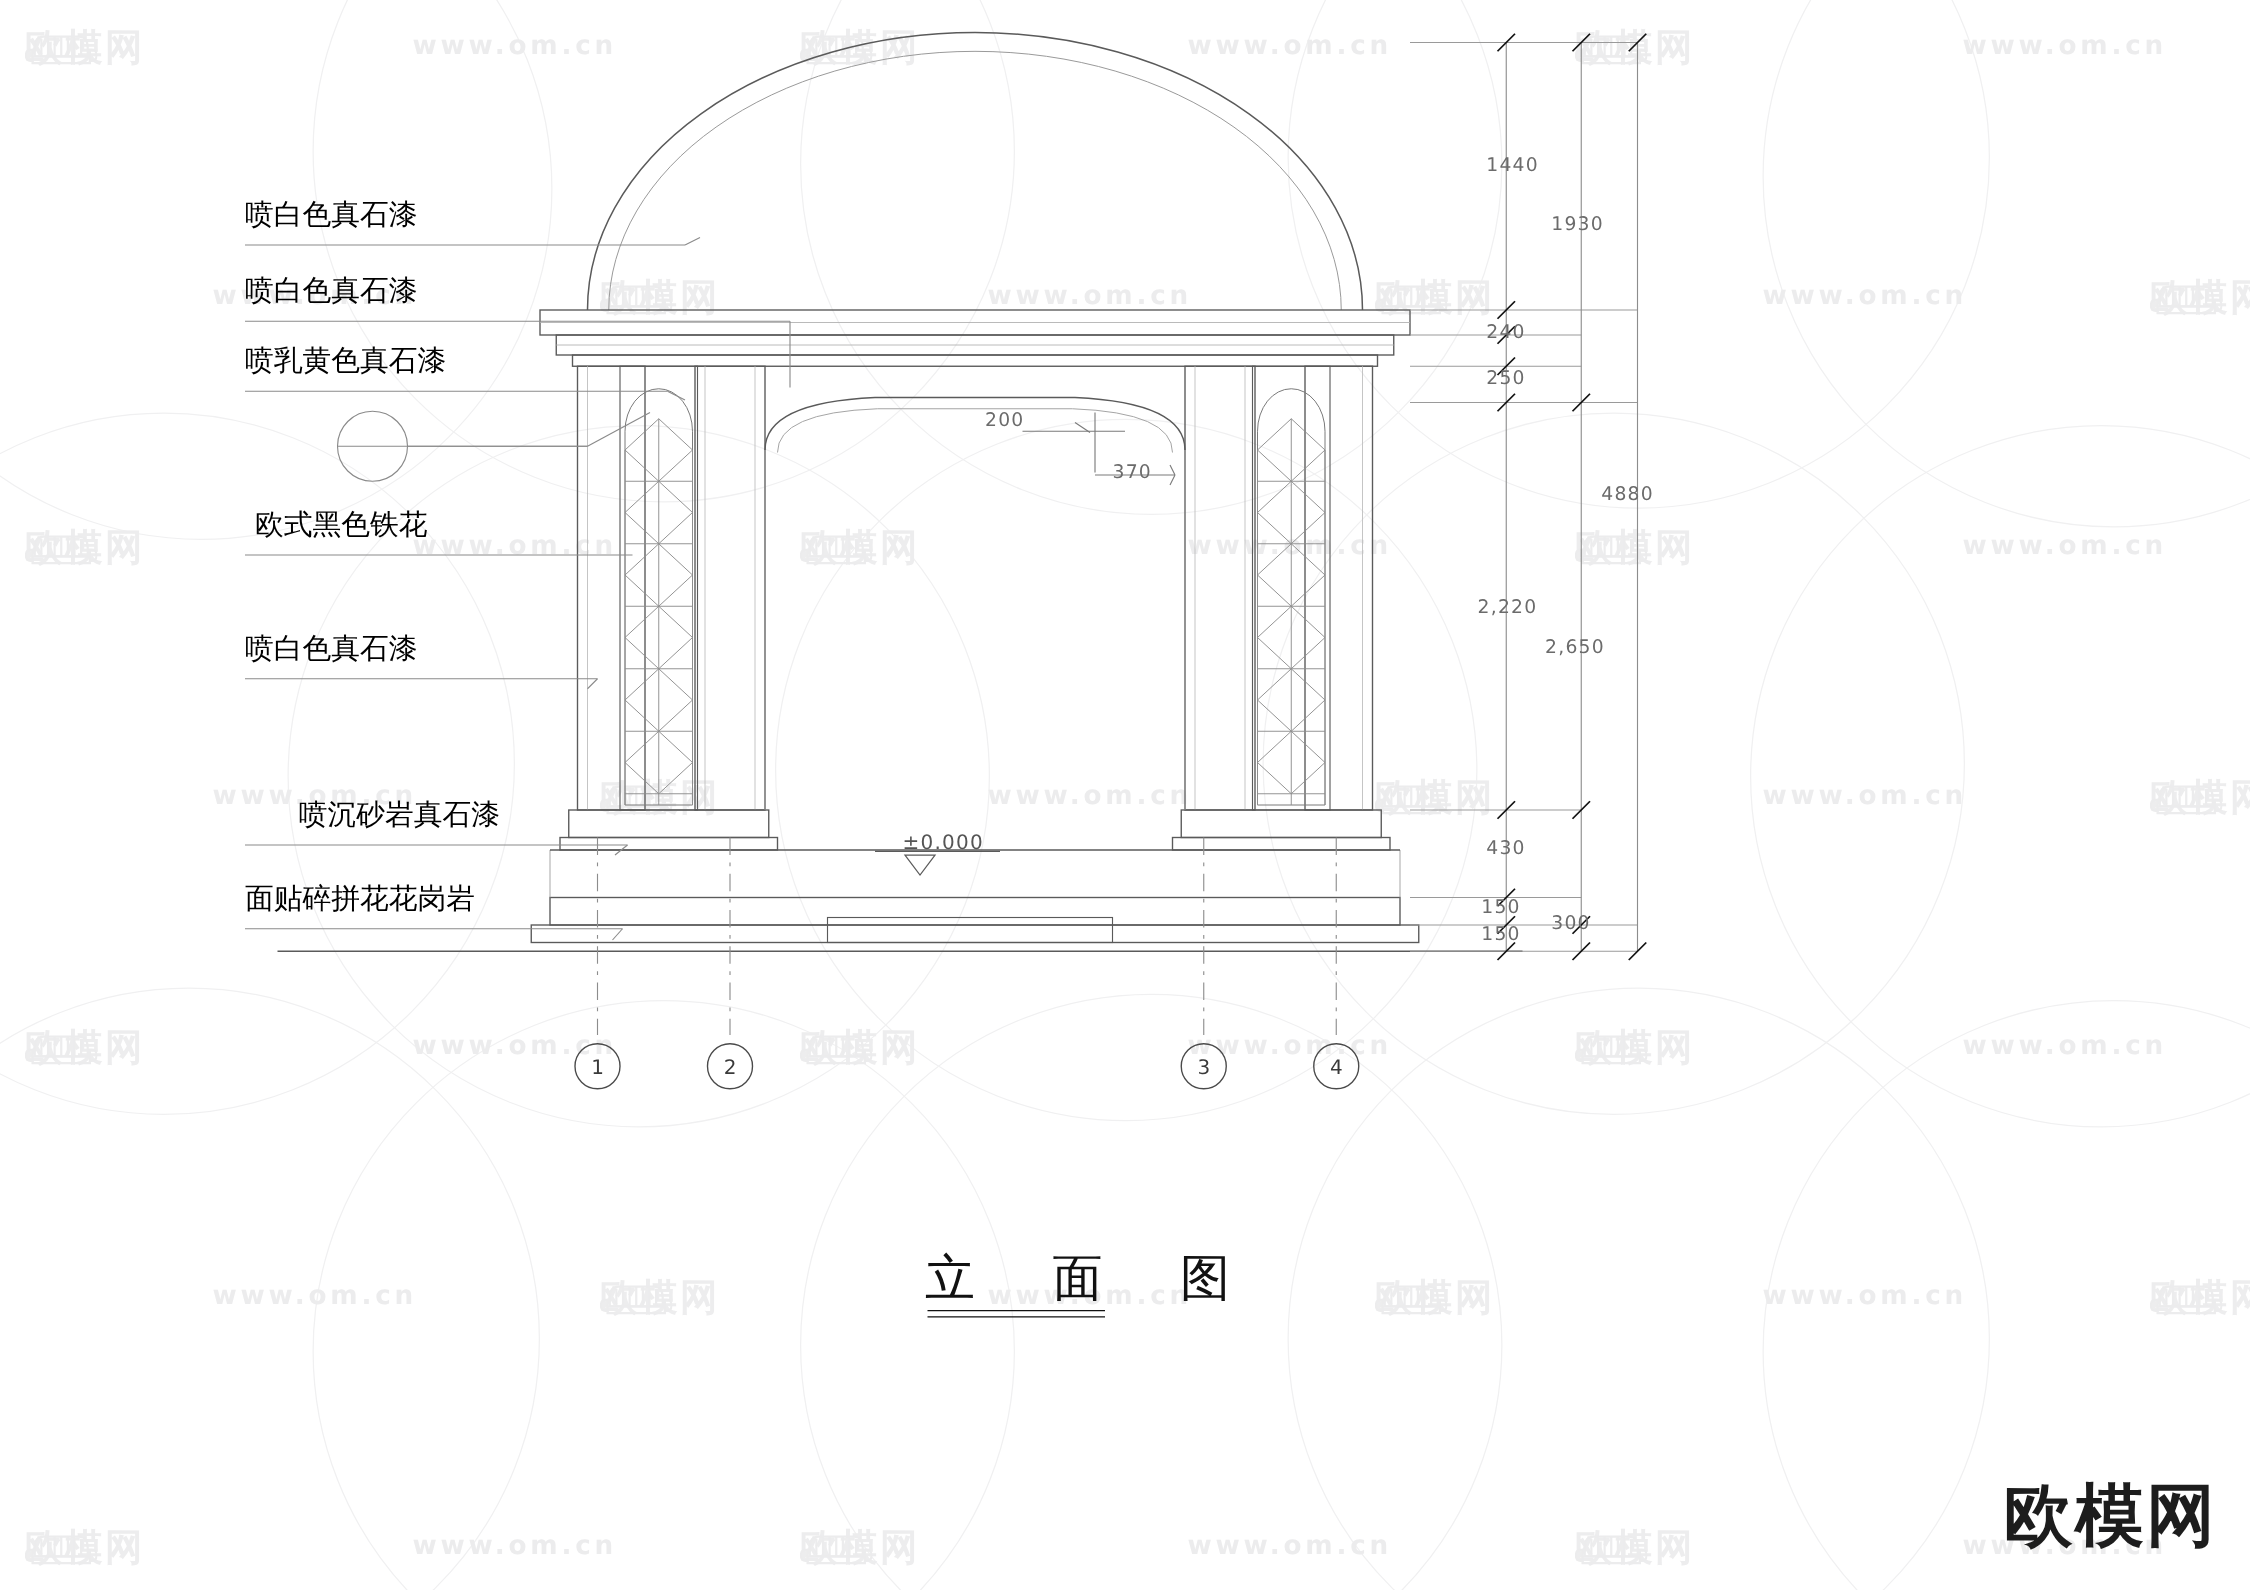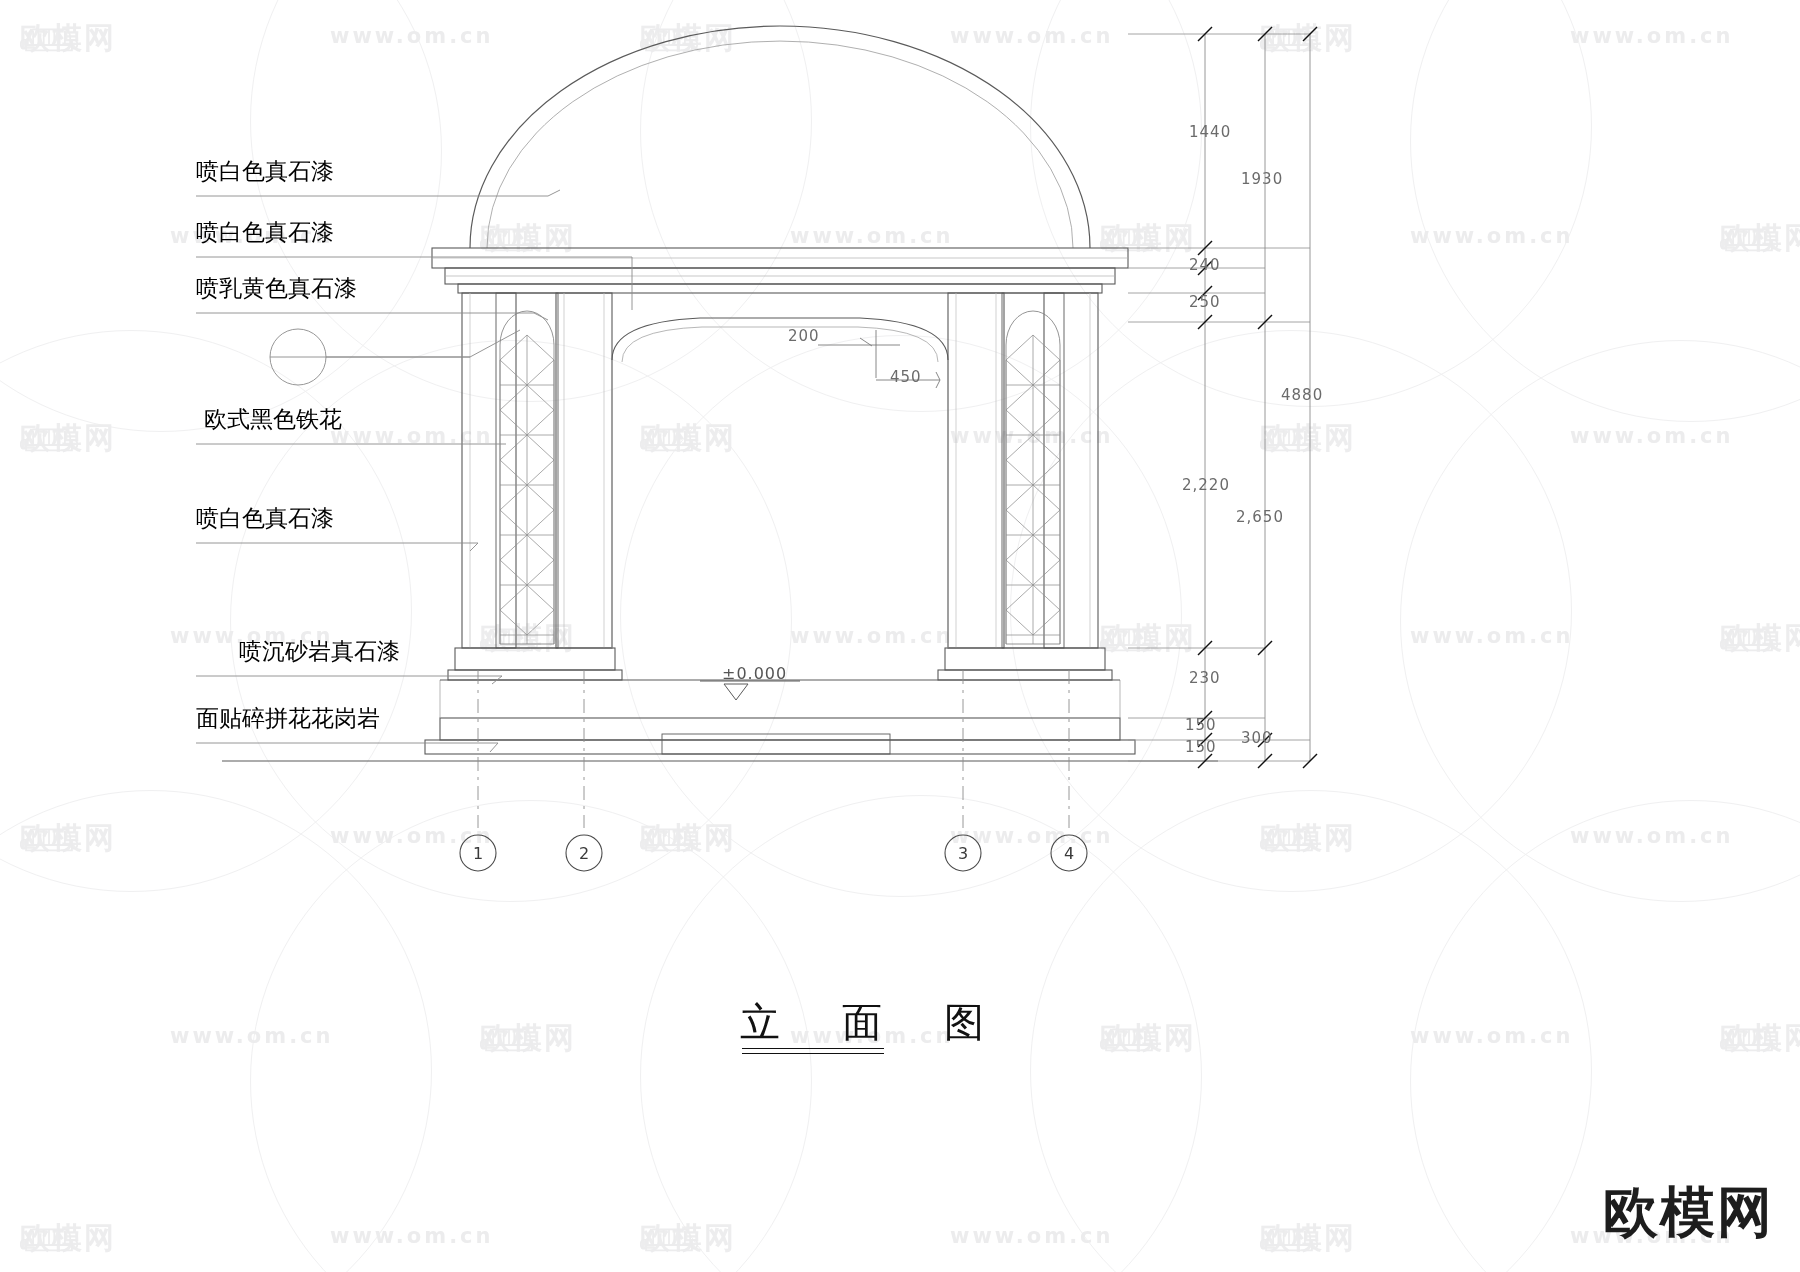--- a/index.html
+++ b/index.html
@@ -529,29 +529,29 @@
     <div class="ann" style="left: 204px; top: 408px;">欧式黑色铁花</div>
     <div class="ann" style="left: 196px; top: 507px;">喷白色真石漆</div>
     <div class="ann" style="left: 196px; top: 640px; padding-left: 43px;">喷沉砂岩真石漆</div>
     <div class="ann" style="left: 196px; top: 707px;">面贴碎拼花花岗岩</div>
   </div>
 <div id="dim-layer">
     <div class="dim" style="left: 1189px; top: 125px;">1440</div>
     <div class="dim" style="left: 1189px; top: 258px;">240</div>
     <div class="dim" style="left: 1189px; top: 295px;">250</div>
     <div class="dim" style="left: 1182px; top: 478px;">2,220</div>
-    <div class="dim" style="left: 1189px; top: 671px;">230</div>
+    <div class="dim" style="left: 1189px; top: 671px;">430</div>
     <div class="dim" style="left: 1185px; top: 718px;">150</div>
     <div class="dim" style="left: 1185px; top: 740px;">150</div>
     <div class="dim" style="left: 1241px; top: 172px;">1930</div>
     <div class="dim" style="left: 1236px; top: 510px;">2,650</div>
     <div class="dim" style="left: 1241px; top: 731px;">300</div>
     <div class="dim" style="left: 1281px; top: 388px;">4880</div>
     <div class="dim" style="left: 788px; top: 329px;">200</div>
-    <div class="dim" style="left: 890px; top: 370px;">450</div>
+    <div class="dim" style="left: 890px; top: 370px;">370</div>
   </div>
 <div id="grid-layer">
     <div class="grid-num" style="left: 473px; top: 844px;">1</div>
     <div class="grid-num" style="left: 579px; top: 844px;">2</div>
     <div class="grid-num" style="left: 958px; top: 844px;">3</div>
     <div class="grid-num" style="left: 1064px; top: 844px;">4</div>
   </div>
 
 <span class="lvl" id="level-text" style="left: 722px; top: 664px;">±0.000</span>
 

